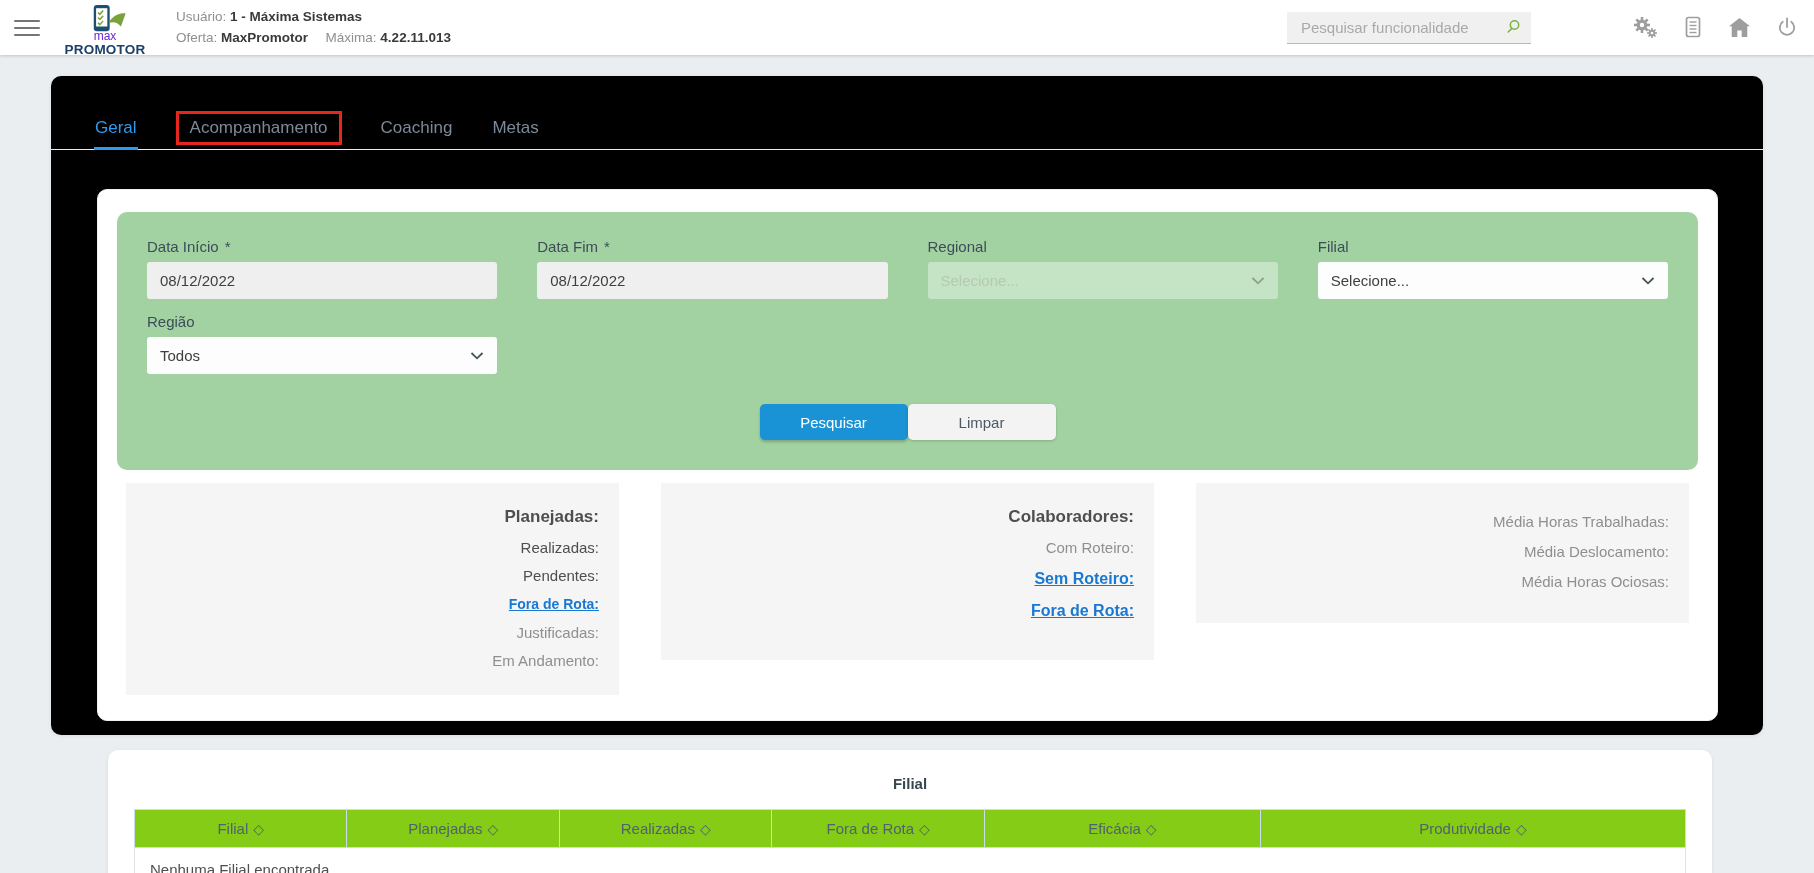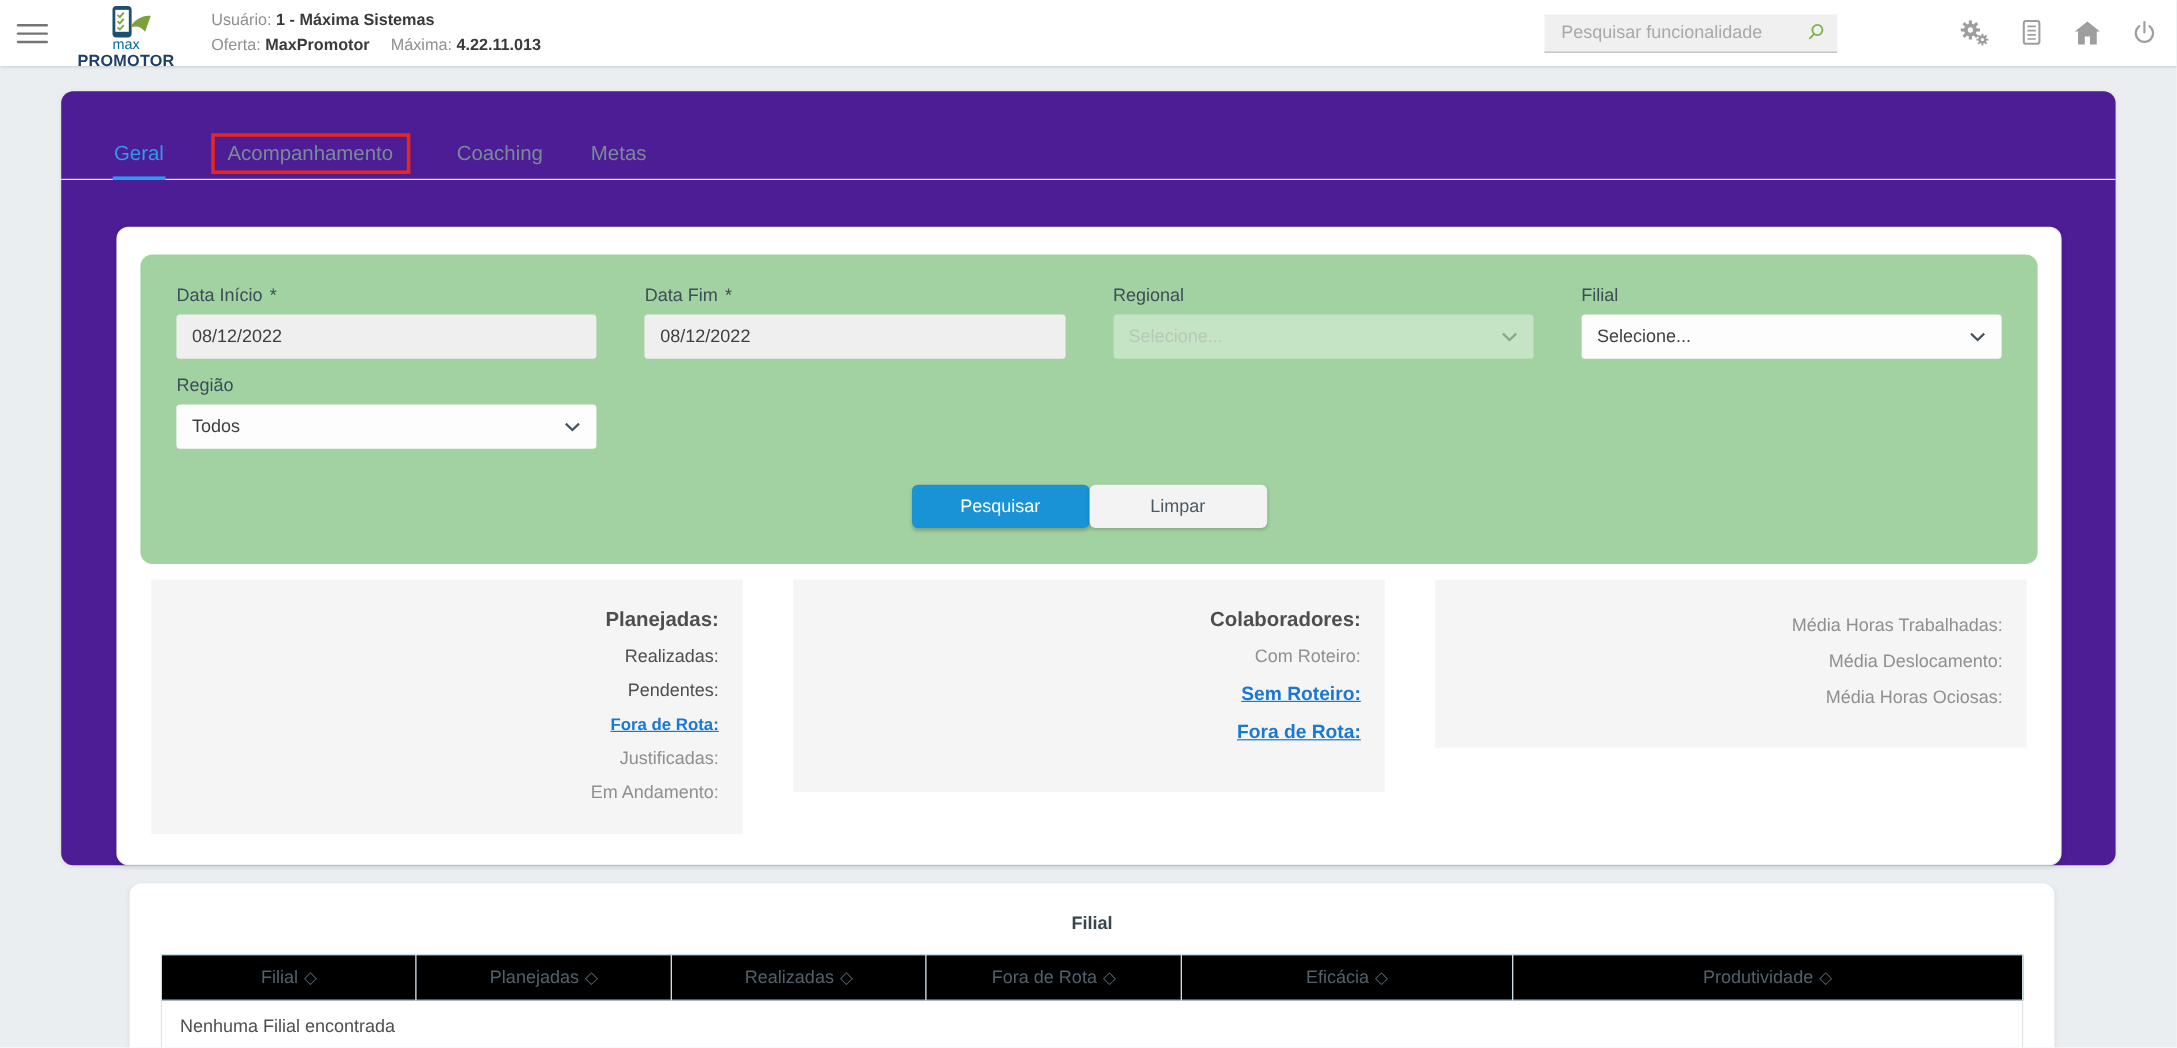--- a/index.html
+++ b/index.html
@@ -12,42 +12,42 @@
   }
 
   
   .topbar {
     height:55px; background:#fff; display:flex; align-items:center;
     box-shadow:0 1px 3px rgba(0,0,0,.18); position:relative; z-index:5;
   }
   .hamburger { margin-left:14px; width:26px; cursor:pointer; }
   .hamburger div { height:2px; background:#757575; margin:5px 0; border-radius:1px; }
   .logo { margin-left:20px; width:90px; text-align:center; line-height:1; margin-top:6px; }
-  .logo-max { font-size:12px; color:#0369a1; margin-top:-7px; }
+  .logo-max { font-size:12px; color:#6d28d9; margin-top:-7px; }
   .logo-promotor { font-size:13.5px; font-weight:bold; color:#1d4068; letter-spacing:.2px; margin-top:1px; }
   .user-info { margin-left:26px; font-size:13.5px; color:#8f8f8f; line-height:1.5; }
   .user-info .val { color:#3a3a3a; font-weight:bold; }
   .user-info .sep { display:inline-block; width:10px; }
   .spacer { flex:1; }
   .search-box {
     width:244px; height:32px; background:#f0f0f0; border-bottom:1px solid #b9b9b9;
     display:flex; align-items:center; padding:0 10px 0 12px;
   }
   .search-box input {
     border:none; background:transparent; outline:none; flex:1;
     font-size:15px; color:#8b5cf6; font-family:"Liberation Sans",sans-serif;
   }
   .search-box input::placeholder { color:#a9a9a9; }
   .header-icons { display:flex; align-items:center; gap:25px; margin:0 16px 0 100px; }
   .hicon { cursor:pointer; display:flex; align-items:center; }
 
   
   .card-main {
-    margin:21px 51px 0; background:#4c1d95; border-radius:10px;
-    box-shadow:0 1px 4px rgba(0,0,0,.07); 
+    margin:21px 51px 0; background:#000000; border-radius:10px;
+    box-shadow:0 1px 4px rgba(0,0,0,.07); padding-bottom:14px;
   }
   .tabs { display:flex; align-items:flex-end; gap:38px; padding-left:43px; border-bottom:1px solid #e9ecee; }
   .tab { font-size:17px; color:#7b8a99; padding:42px 1px 11px; position:relative; cursor:pointer; white-space:nowrap; }
   .tab.active { color:#2e9bf0; }
   .tab.active::after { content:""; position:absolute; left:0; right:0; bottom:-1px; height:3px; background:#2e9bf0; }
   .tab.annotated { border:3px solid #e6271e; padding:4px 11px; margin-bottom:4px; }
 
   .card-filter {
     margin:39px 45px 0 46px; background:#fff; border:1px solid #f1f1f1; border-radius:10px;
     box-shadow:0 1px 5px rgba(0,0,0,.08); padding:22px 19px 25px;
@@ -89,21 +89,21 @@
   .p3 .sline { margin-bottom:13px; }
 
   
   .card-table {
     margin:15px 102px 0 108px; background:#fff; border-radius:10px;
     box-shadow:0 1px 4px rgba(0,0,0,.07); padding:16px 26px 40px; min-height:156px;
   }
   .table-title { text-align:center; font-weight:bold; font-size:15px; color:#37474f; margin:9px 0 17px; }
   table { width:100%; border-collapse:collapse; font-size:15px; }
   th {
-    background:#000000; color:#51626e; font-weight:normal; height:38px;
+    background:#84cc16; color:#51626e; font-weight:normal; height:38px;
     border:1px solid #c9dde9; text-align:center; cursor:pointer; user-select:none;
   }
   .sort { font-size:14px; margin-left:5px; }
   td.empty { border:1px solid #e3e3e3; border-top:none; padding:13px 15px; color:#4f4f4f; }
 </style>
 </head>
 <body>
 
 <div class="topbar">
   <div class="hamburger">

